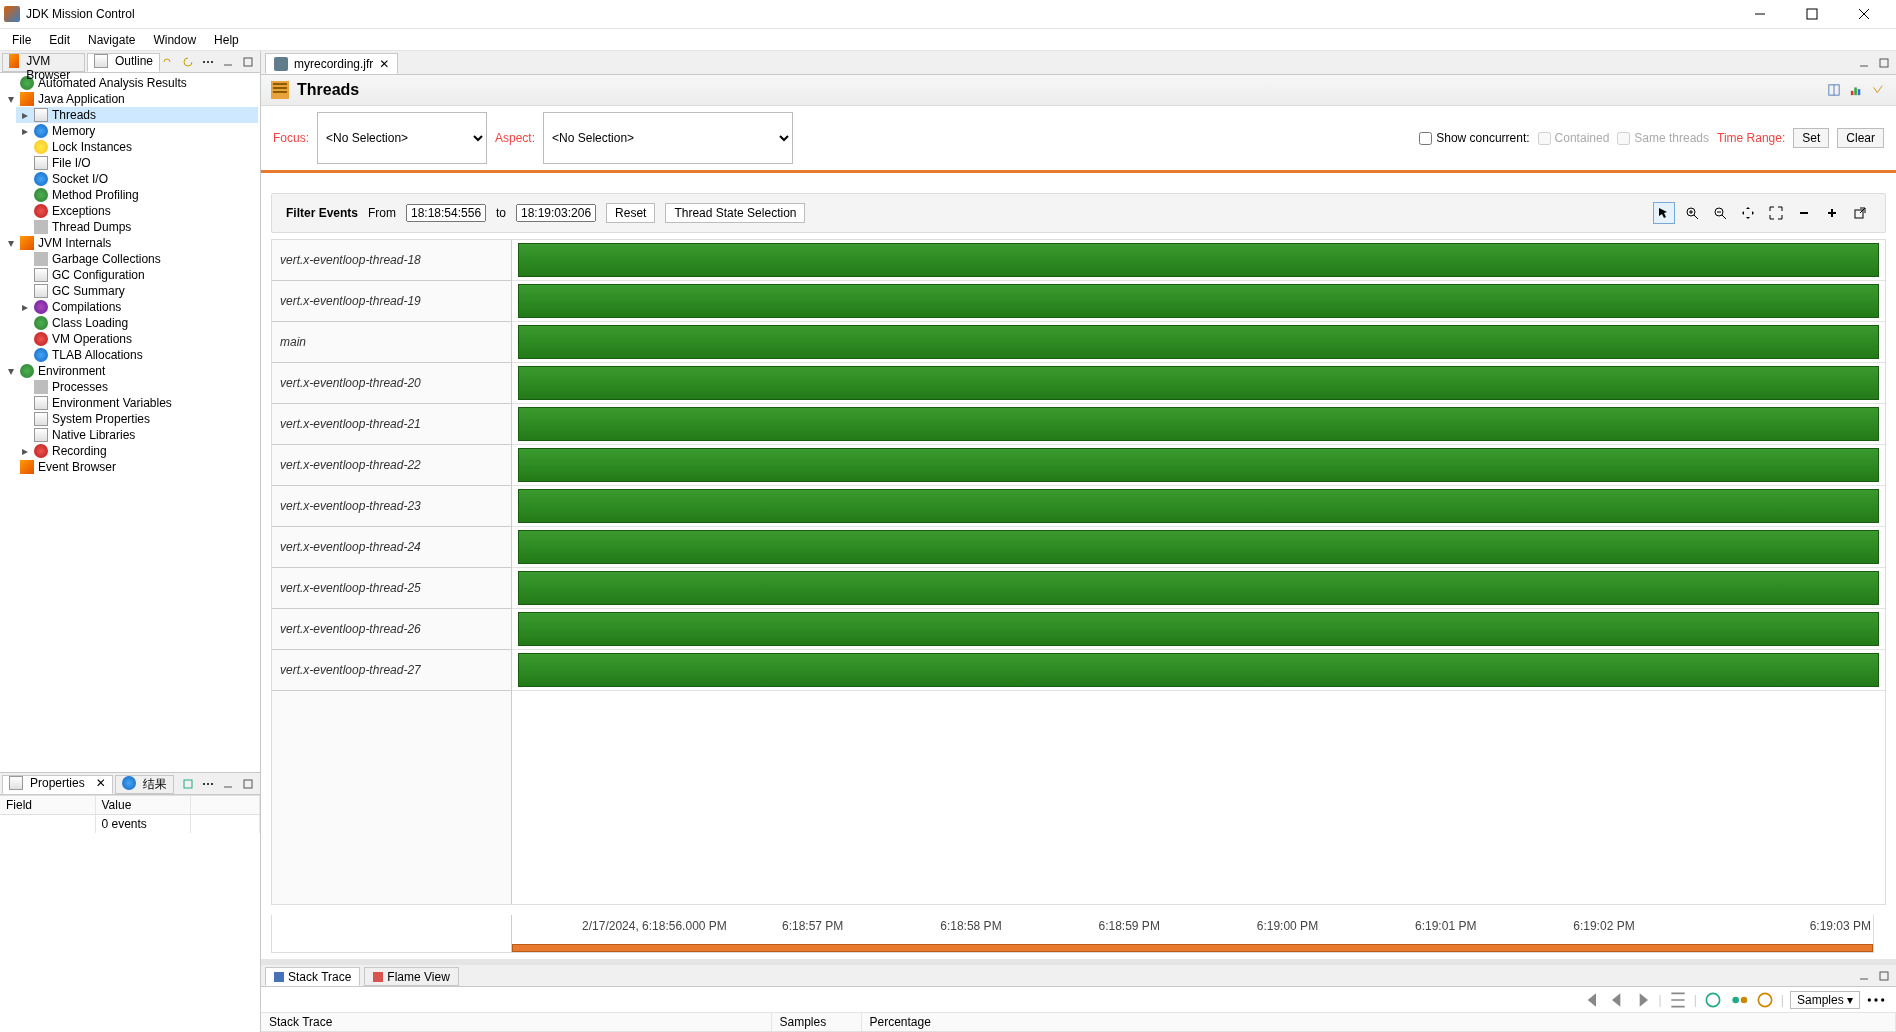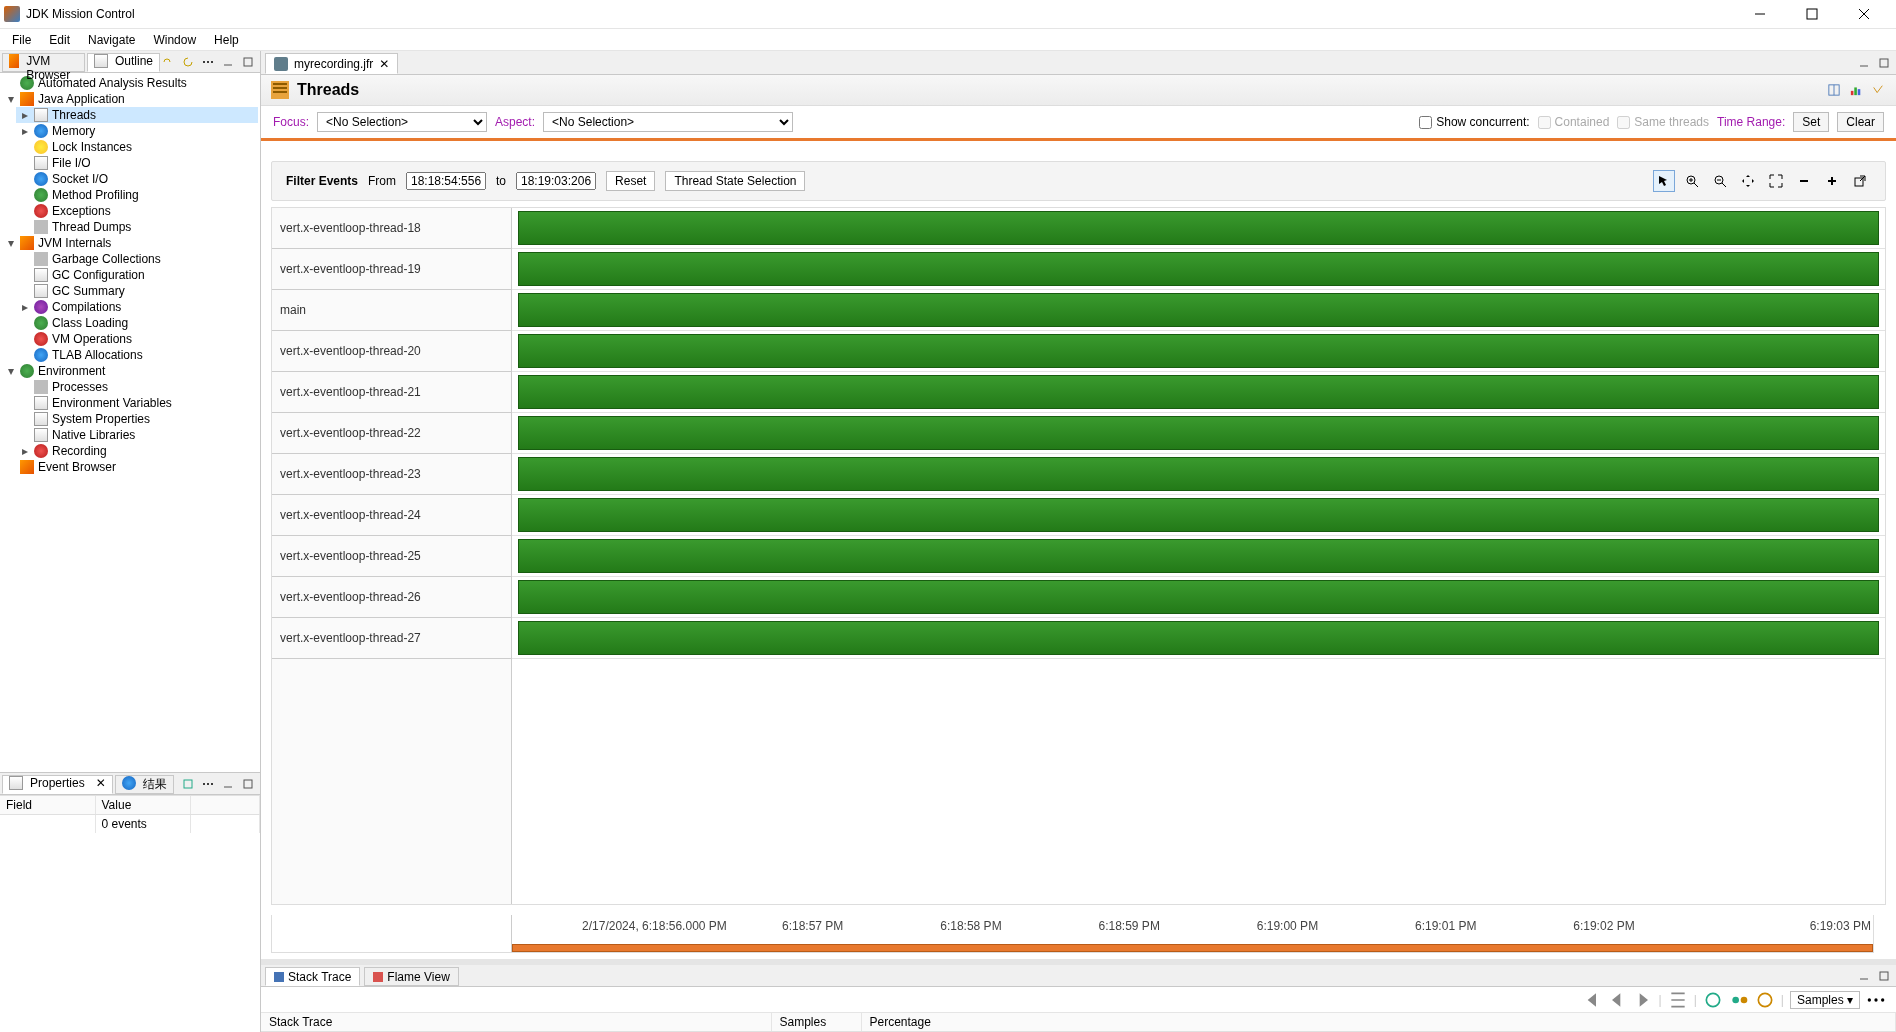--- a/index.html
+++ b/index.html
@@ -61,36 +61,36 @@
 .editor-tab .e-icon{width:14px;height:14px;background:#607d8b;border-radius:2px;}
 .editor-tabrow .toolbar-right{margin-left:auto; display:flex; gap:4px; align-items:center; padding-right:4px;}
 
 .page-header { display:flex; align-items:center; padding:6px 10px; background:linear-gradient(#f7f7f7,#ececec); border-bottom:1px solid #ddd; }
 .page-header .ph-icon{width:18px;height:18px;background:#e8a33d;margin-right:8px;display:flex;flex-direction:column;gap:2px;padding:2px;}
 .page-header .ph-icon div{height:2px;background:#8d5a00;}
 .page-header h1{font-size:16px; font-weight:600;}
 .page-header .ph-right{margin-left:auto; display:flex; gap:6px;}
 
 .filter-row { display:flex; align-items:center; gap:8px; padding:6px 12px; background:#fff; border-bottom:3px solid #e8792e; }
-.filter-row .lbl{color:#a21caf;}
-.filter-row select, .filter-row input[type=text]{border:1px solid #bcbcbc; padding:1px 4px; background:#fff;}
+.filter-row .lbl{color:#ef4444;}
+.filter-row select, .filter-row input[type=text]{border:1px solid #bcbcbc; padding:17px 4px; background:#fff;}
 .filter-row .spacer{flex:1;}
 .filter-row label{display:flex;align-items:center;gap:4px;}
 .filter-row .btn{border:1px solid #bcbcbc; background:#f5f5f5; padding:2px 8px; cursor:pointer;}
 
 .events-toolbar { display:flex; align-items:center; gap:10px; padding:8px 14px; background:#f4f4f4; border:1px solid #ddd; margin:20px 10px 6px 10px; border-radius:2px;}
 .events-toolbar .etitle{font-weight:bold;}
 .events-toolbar .btn{border:1px solid #bcbcbc; background:#fff; padding:2px 8px; cursor:pointer;}
 .events-toolbar .spacer{flex:1;}
 .tool-icons{display:flex;gap:6px;}
 .tool-icons .tbtn{width:22px;height:22px;border:1px solid transparent;display:flex;align-items:center;justify-content:center;cursor:pointer;}
 .tool-icons .tbtn.active{border-color:#7aa7d9;background:#e5f1fb;}
 .tool-icons svg{width:14px;height:14px;}
 
-.chart-area{ flex:1; display:flex; margin:0 10px 10px 10px; min-height:0; border:1px solid #ddd; }
+.chart-area{ flex:1; display:flex; margin:0 10px 10px 10px; min-height:0; border:1px solid #ddd;font-style:italic; }
 .chart-labels{ width:240px; border-right:1px solid #ccc; overflow:hidden; background:#fafafa;}
 .chart-labels .row{ height:41px; display:flex; align-items:center; padding:0 8px; border-bottom:1px solid #ccc; font-size:12px; color:#333;}
 .chart-lanes{ flex:1; position:relative; overflow:hidden; }
 .chart-lanes .lane{ height:41px; border-bottom:1px solid #e2e2e2; padding:3px 6px;}
 .chart-lanes .bar{ height:100%; background:linear-gradient(#3a9a2e,#237a18); border:1px solid #185c10;}
 .time-axis{height:38px;display:flex;font-size:11px;color:#444;position:relative; margin:0 22px 6px 10px; border:1px solid #ddd; border-top:none;}
 .time-axis .axis-spacer{width:240px;border-right:1px solid #ccc;}
 .time-axis .ticks{flex:1;position:relative;}
 .time-axis .tick{position:absolute;top:4px;transform:translateX(-50%);white-space:nowrap;}
 .time-axis .obar{position:absolute;left:0;right:0;bottom:0;height:8px;background:#e8792e;border:1px solid #b85b17;}

